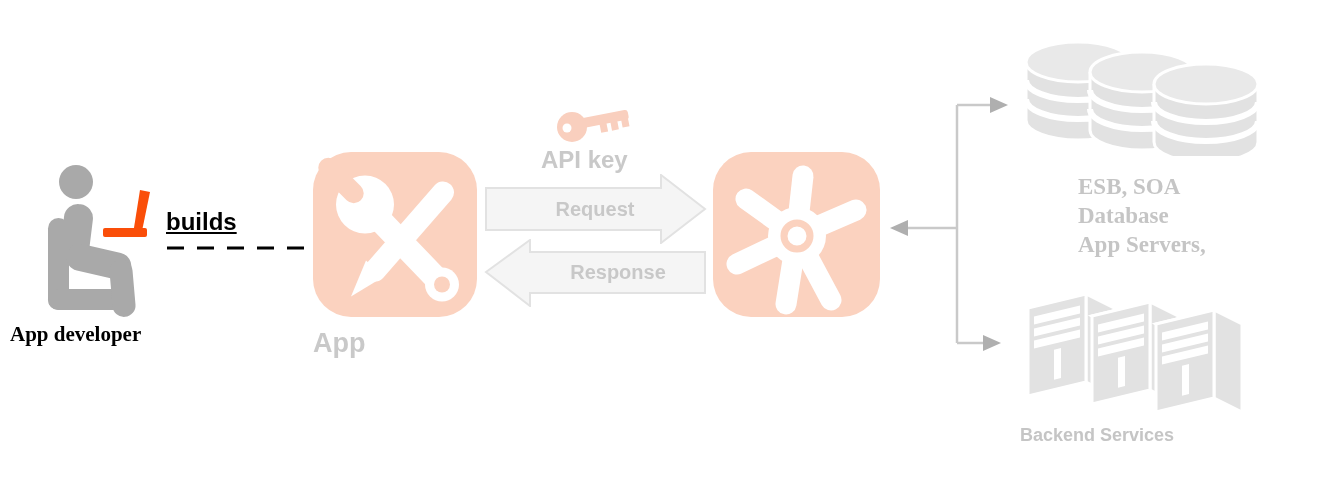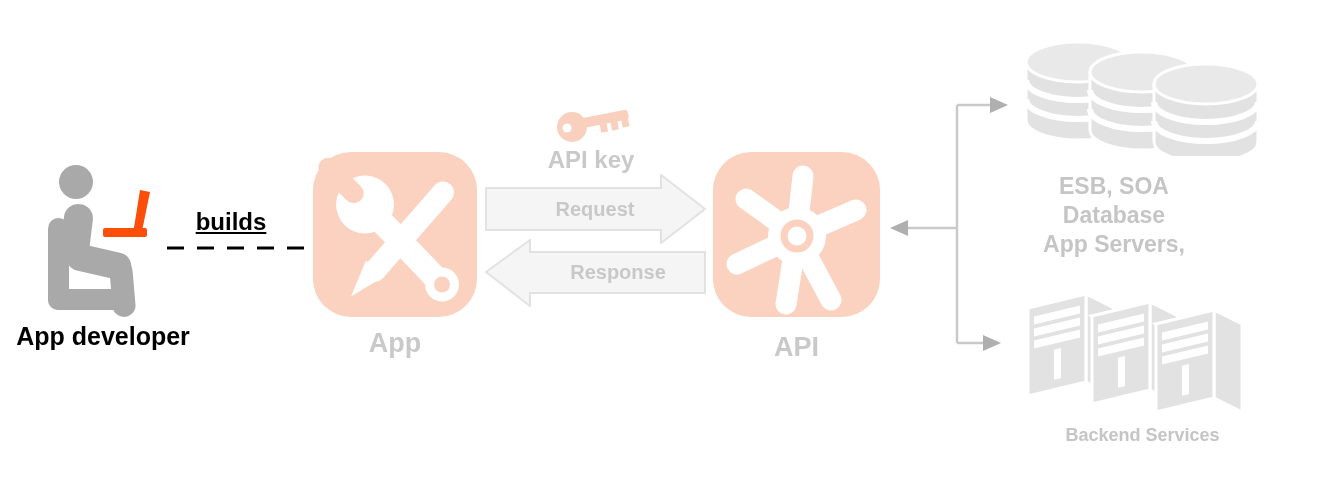--- a/index.html
+++ b/index.html
@@ -7,22 +7,22 @@
     --person-gray:#A9A9A9; --label-gray:#C9C9C9;
     --arrow-fill:#F5F5F5; --arrow-stroke:#E2E2E2; --arrow-text:#C8C8C8;
     --connector-line:#C9C9C9; --connector-head:#AFAFAF;
     --backend-fill:#E2E2E2; --backend-fill-light:#E9E9E9; --backend-text:#C5C5C5;
     --text-black:#000000;
   }
   html,body{margin:0;padding:0;background:#fff;}
   body{font-family:"Liberation Sans", sans-serif;}
   #stage{position:relative;width:1342px;height:504px;background:#ffffff;overflow:hidden;}
   .abs{position:absolute;}
-  .lbl{font-weight:bold;text-align:center;}
-  .lbl-black{color:var(--text-black);font-size:25px;}
+  .lbl{font-weight:bold;}
+  .lbl-black{color:var(--text-black);font-size:21px;font-family:Liberation Serif, serif;}
   .lbl-builds{color:var(--text-black);font-size:24px;text-decoration:underline;}
   .lbl-gray{color:var(--label-gray);font-size:27px;}
   .lbl-key{color:var(--label-gray);font-size:24px;}
   .lbl-esb{color:var(--backend-text);font-size:23px;line-height:29px;}
   .lbl-backend{color:var(--backend-text);font-size:18px;}
   .node{background:var(--salmon);border-radius:38px;}
   .fill-salmon{fill:var(--salmon);}
   .fill-salmon-soft{fill:var(--salmon-soft);}
   .fill-orange{fill:var(--orange);}
   .fill-person{fill:var(--person-gray);}
@@ -101,21 +101,20 @@
         <line x1="65" y1="70" x2="33" y2="47"></line>
         <line x1="62" y1="94" x2="24" y2="112"></line>
         <line x1="80" y1="108" x2="73" y2="152"></line>
         <line x1="95" y1="105" x2="118" y2="148"></line>
         <line x1="106" y1="74" x2="143" y2="58"></line>
       </g>
       <circle class="fill-white" cx="84" cy="84" r="29"></circle>
       <circle cx="84" cy="84" r="13" fill="none" stroke="var(--salmon)" stroke-width="7"></circle>
     </svg>
   </div>
-  <div class="abs lbl lbl-gray" style="left:713px;top:332px;width:167px;">API</div>
 
   <svg class="abs" style="left:878px;top:93px;" width="140" height="266" viewBox="0 0 140 266">
     <path class="conn" d="M79,12 H112"></path>
     <polygon class="conn-head" points="112,4 130,12 112,20"></polygon>
     <path class="conn" d="M79,12 V250"></path>
     <path class="conn" d="M79,135 H30"></path>
     <polygon class="conn-head" points="30,127 12,135 30,143"></polygon>
     <path class="conn" d="M79,250 H105"></path>
     <polygon class="conn-head" points="105,242 123,250 105,258"></polygon>
   </svg>
@@ -133,21 +132,21 @@
       <path class="be-sep" d="M70,73 a52,20 0 0 0 104,0"></path>
       <ellipse class="be-light" cx="122" cy="36" rx="52" ry="20"></ellipse>
     </g>
     <g>
       <path class="be" d="M134,48 v58 a52,20 0 0 0 104,0 v-58"></path>
       <path class="be-sep" d="M134,66 a52,20 0 0 0 104,0"></path>
       <path class="be-sep" d="M134,85 a52,20 0 0 0 104,0"></path>
       <ellipse class="be-light" cx="186" cy="48" rx="52" ry="20"></ellipse>
     </g>
   </svg>
-  <div class="abs lbl lbl-esb" style="left:1004px;top:172px;width:220px;">
+  <div class="abs lbl lbl-esb" style="left:1078px;top:172px;width:220px;font-family:Liberation Serif, serif;">
     <div>ESB, SOA</div>
     <div>Database</div>
     <div>App Servers,</div>
   </div>
 
   <svg class="abs" style="left:1026px;top:280px;" width="235" height="145" viewBox="0 0 235 145">
     <g id="tower1" transform="translate(2,6)">
       <polygon class="be" points="0,22 58,8 86,22 28,36"></polygon>
       <polygon class="be" points="58,8 86,22 86,110 58,96"></polygon>
       <polygon class="be" points="0,22 58,8 58,96 0,110"></polygon>

